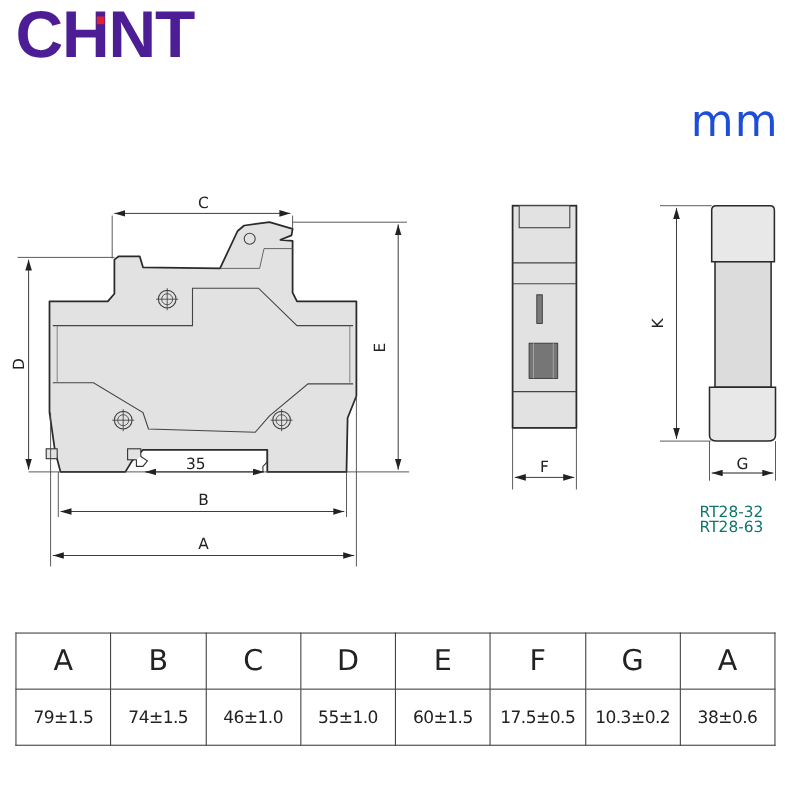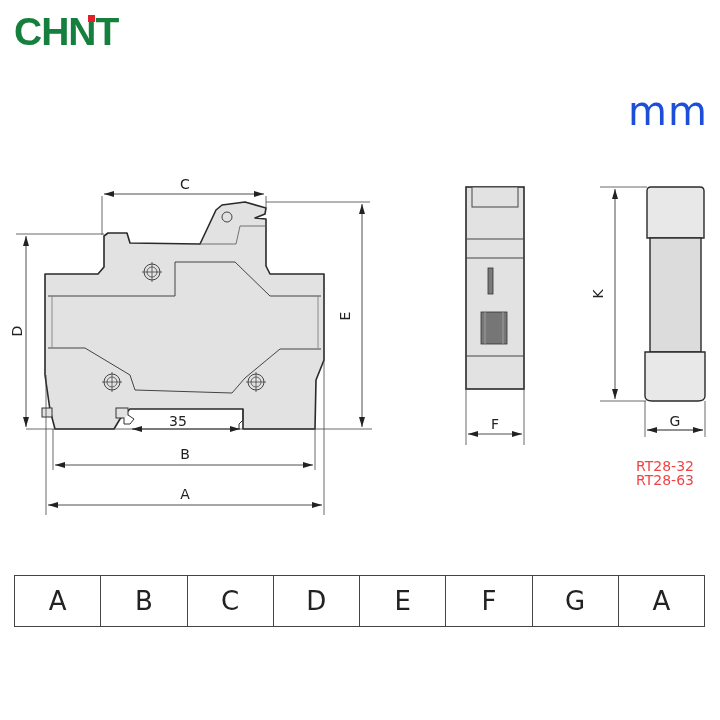--- a/index.html
+++ b/index.html
@@ -1,23 +1,23 @@
 <!DOCTYPE html>
 <html><head>
   <meta charset="utf-8">
   <style>
     html, body { margin: 0; padding: 0; background: #ffffff; }
     body { width: 720px; height: 720px; position: relative; overflow: hidden;
            font-family: "DejaVu Sans", "Liberation Sans", sans-serif; color: #222; }
     .logo { position: absolute; left: 14px; top: 10px; font-family: "Liberation Sans", sans-serif;
-            font-weight: bold; font-size: 39px; letter-spacing: -1px; color: #15803d; line-height: 44px; }
+            font-weight: bold; font-size: 60px; letter-spacing: -1px; color: #4c1d95; line-height: 44px; }
     .unit { position: absolute; right: 12px; top: 88px; font-size: 40px; font-weight: normal;
             color: #1d4ed8; letter-spacing: 1px; font-family: "DejaVu Sans", sans-serif; }
     svg.drawing { position: absolute; left: 0; top: 0; }
-    .model { position: absolute; left: 636px; font-size: 14px; color: #ef4444;
+    .model { position: absolute; left: 636px; font-size: 14px; color: #0f766e;
              font-family: "DejaVu Sans", sans-serif; }
     table.dims { position: absolute; left: 14px; top: 575px; width: 691px; border-collapse: collapse;
                  table-layout: fixed; }
     table.dims td { border: 1.4px solid #444; text-align: center; color: #222; padding: 0; }
     table.dims tr.head td { height: 50px; font-size: 26px; font-weight: normal; }
     table.dims tr.vals td { height: 50px; font-size: 15.5px; white-space: nowrap; letter-spacing: -0.5px; }
   </style>
 </head>
 <body>
 
@@ -130,14 +130,24 @@
       <tr class="head">
     <td>A</td>
     <td>B</td>
     <td>C</td>
     <td>D</td>
     <td>E</td>
     <td>F</td>
     <td>G</td>
     <td>A</td>
   </tr>
+  <tr class="vals">
+    <td>79±1.5</td>
+    <td>74±1.5</td>
+    <td>46±1.0</td>
+    <td>55±1.0</td>
+    <td>60±1.5</td>
+    <td>17.5±0.5</td>
+    <td>10.3±0.2</td>
+    <td>38±0.6</td>
+  </tr>
 </tbody>
   </table>
 
 </body></html>

